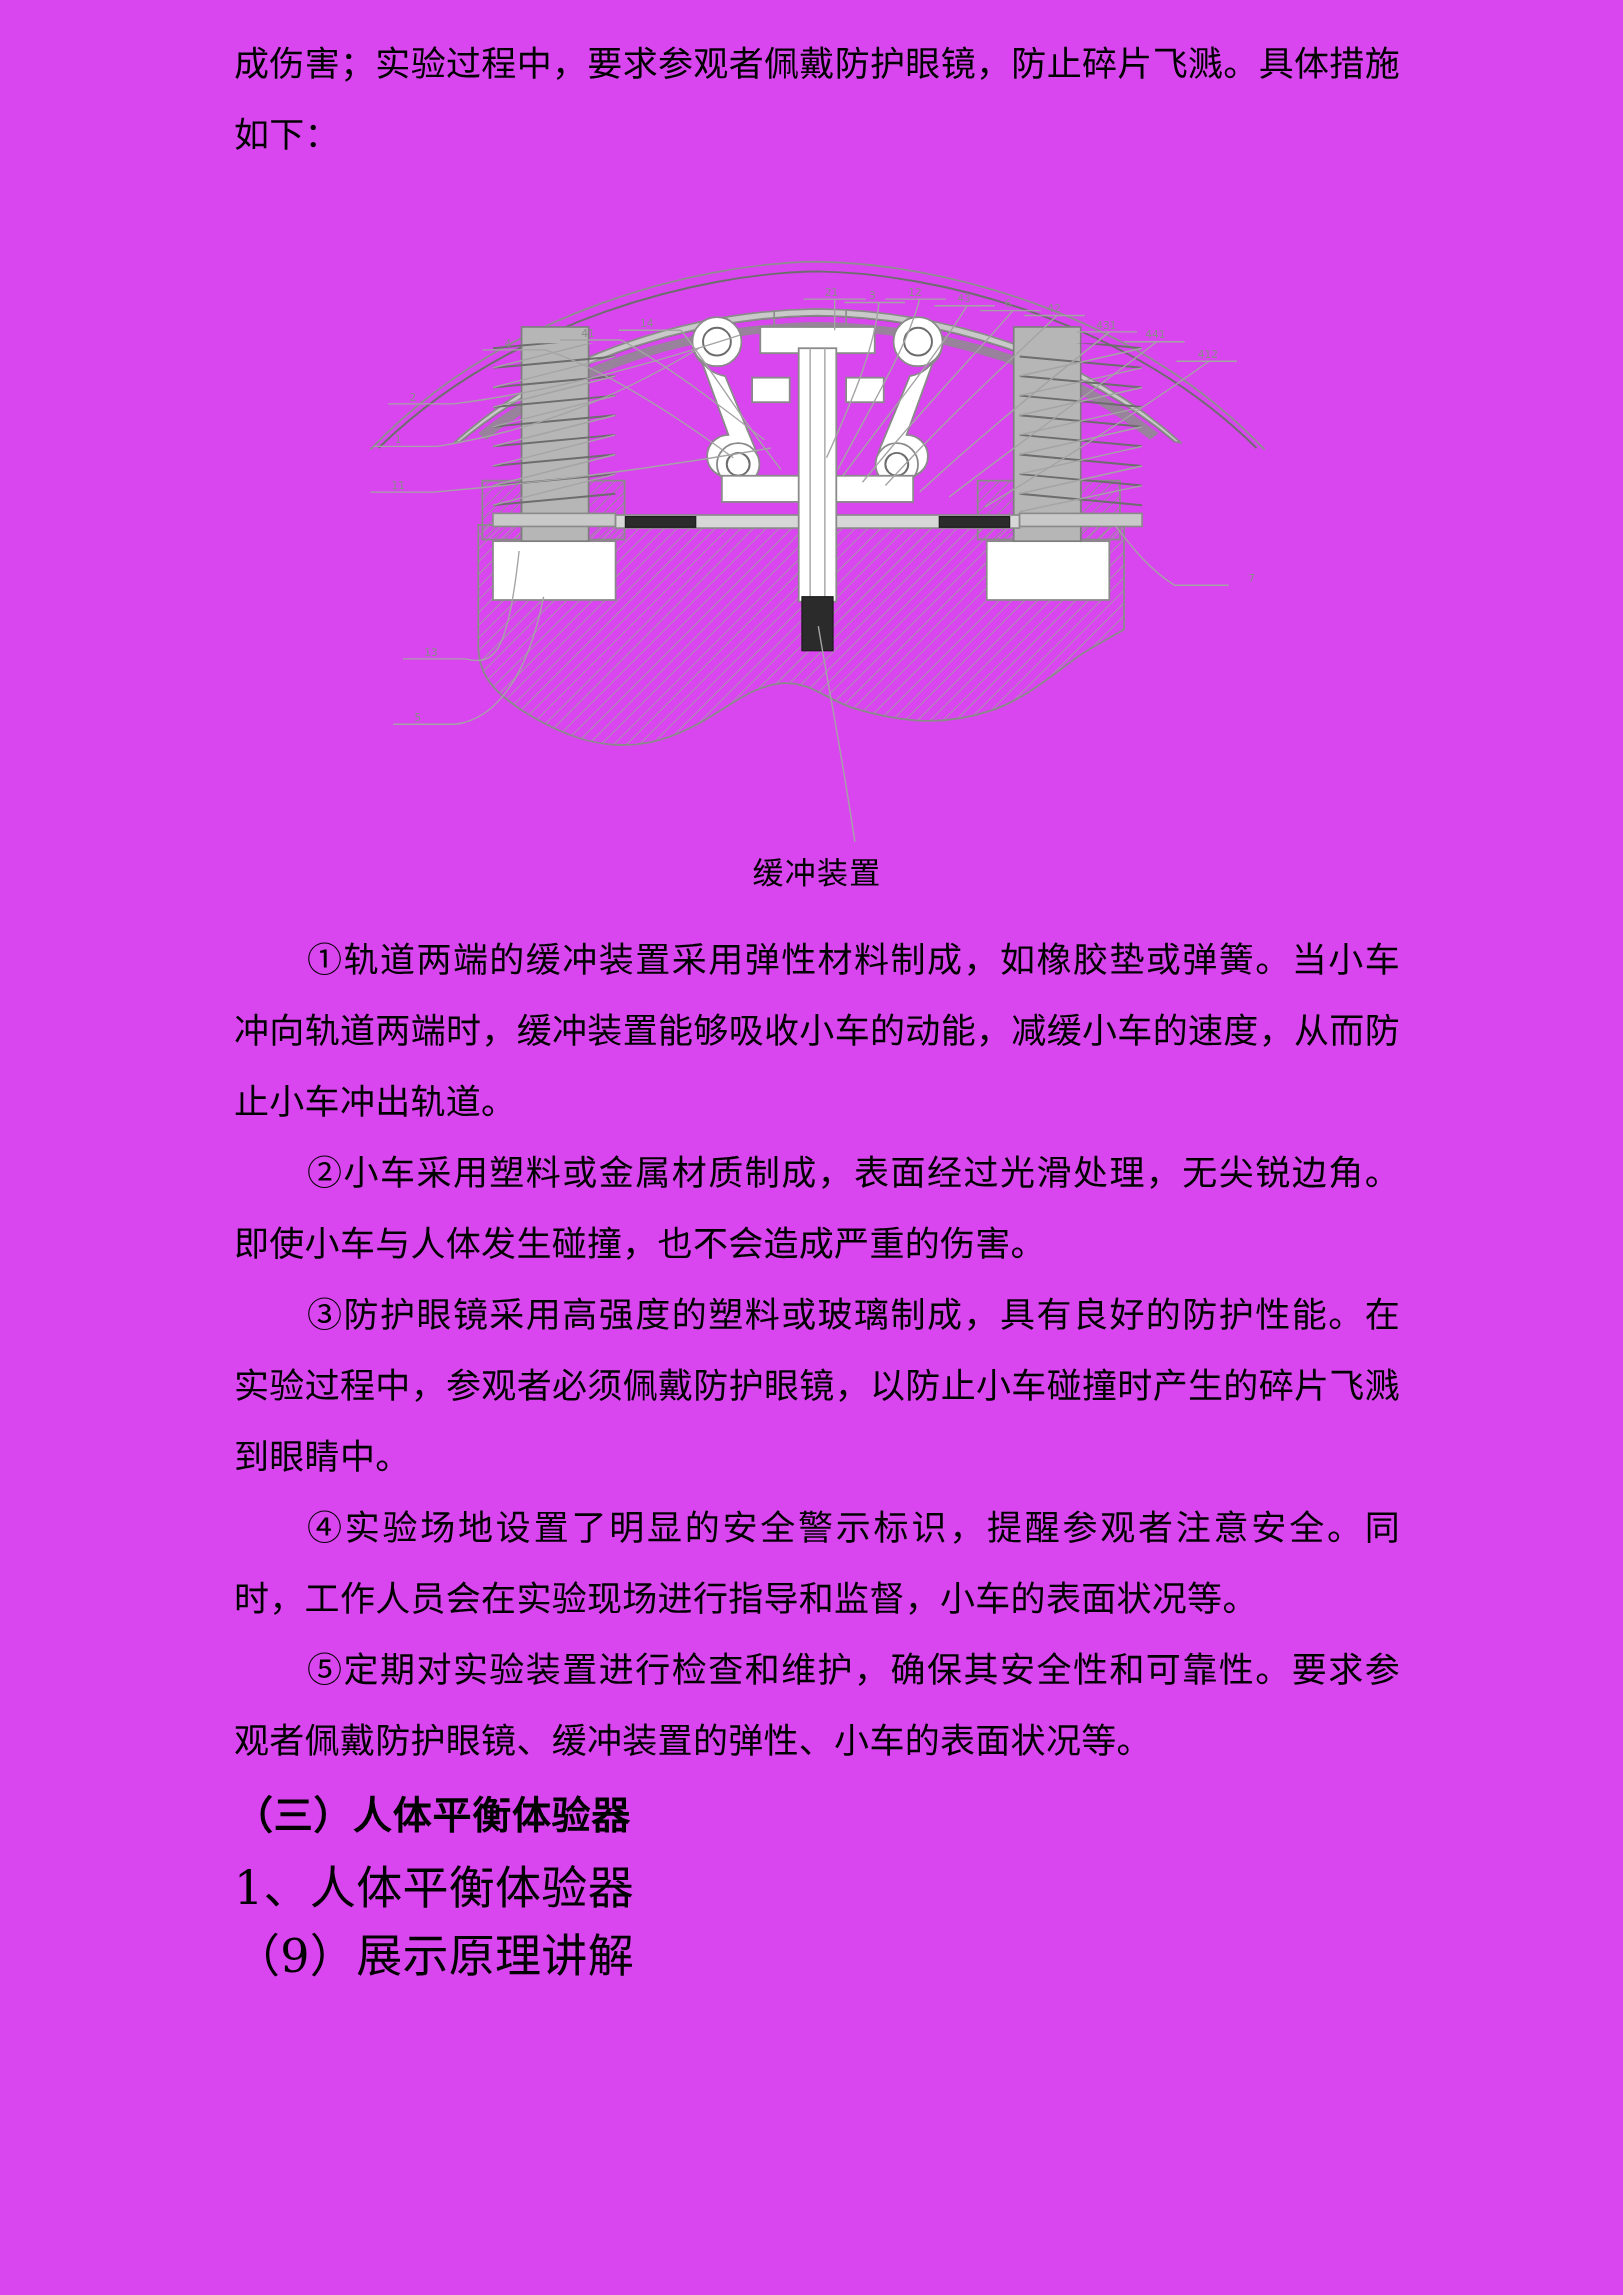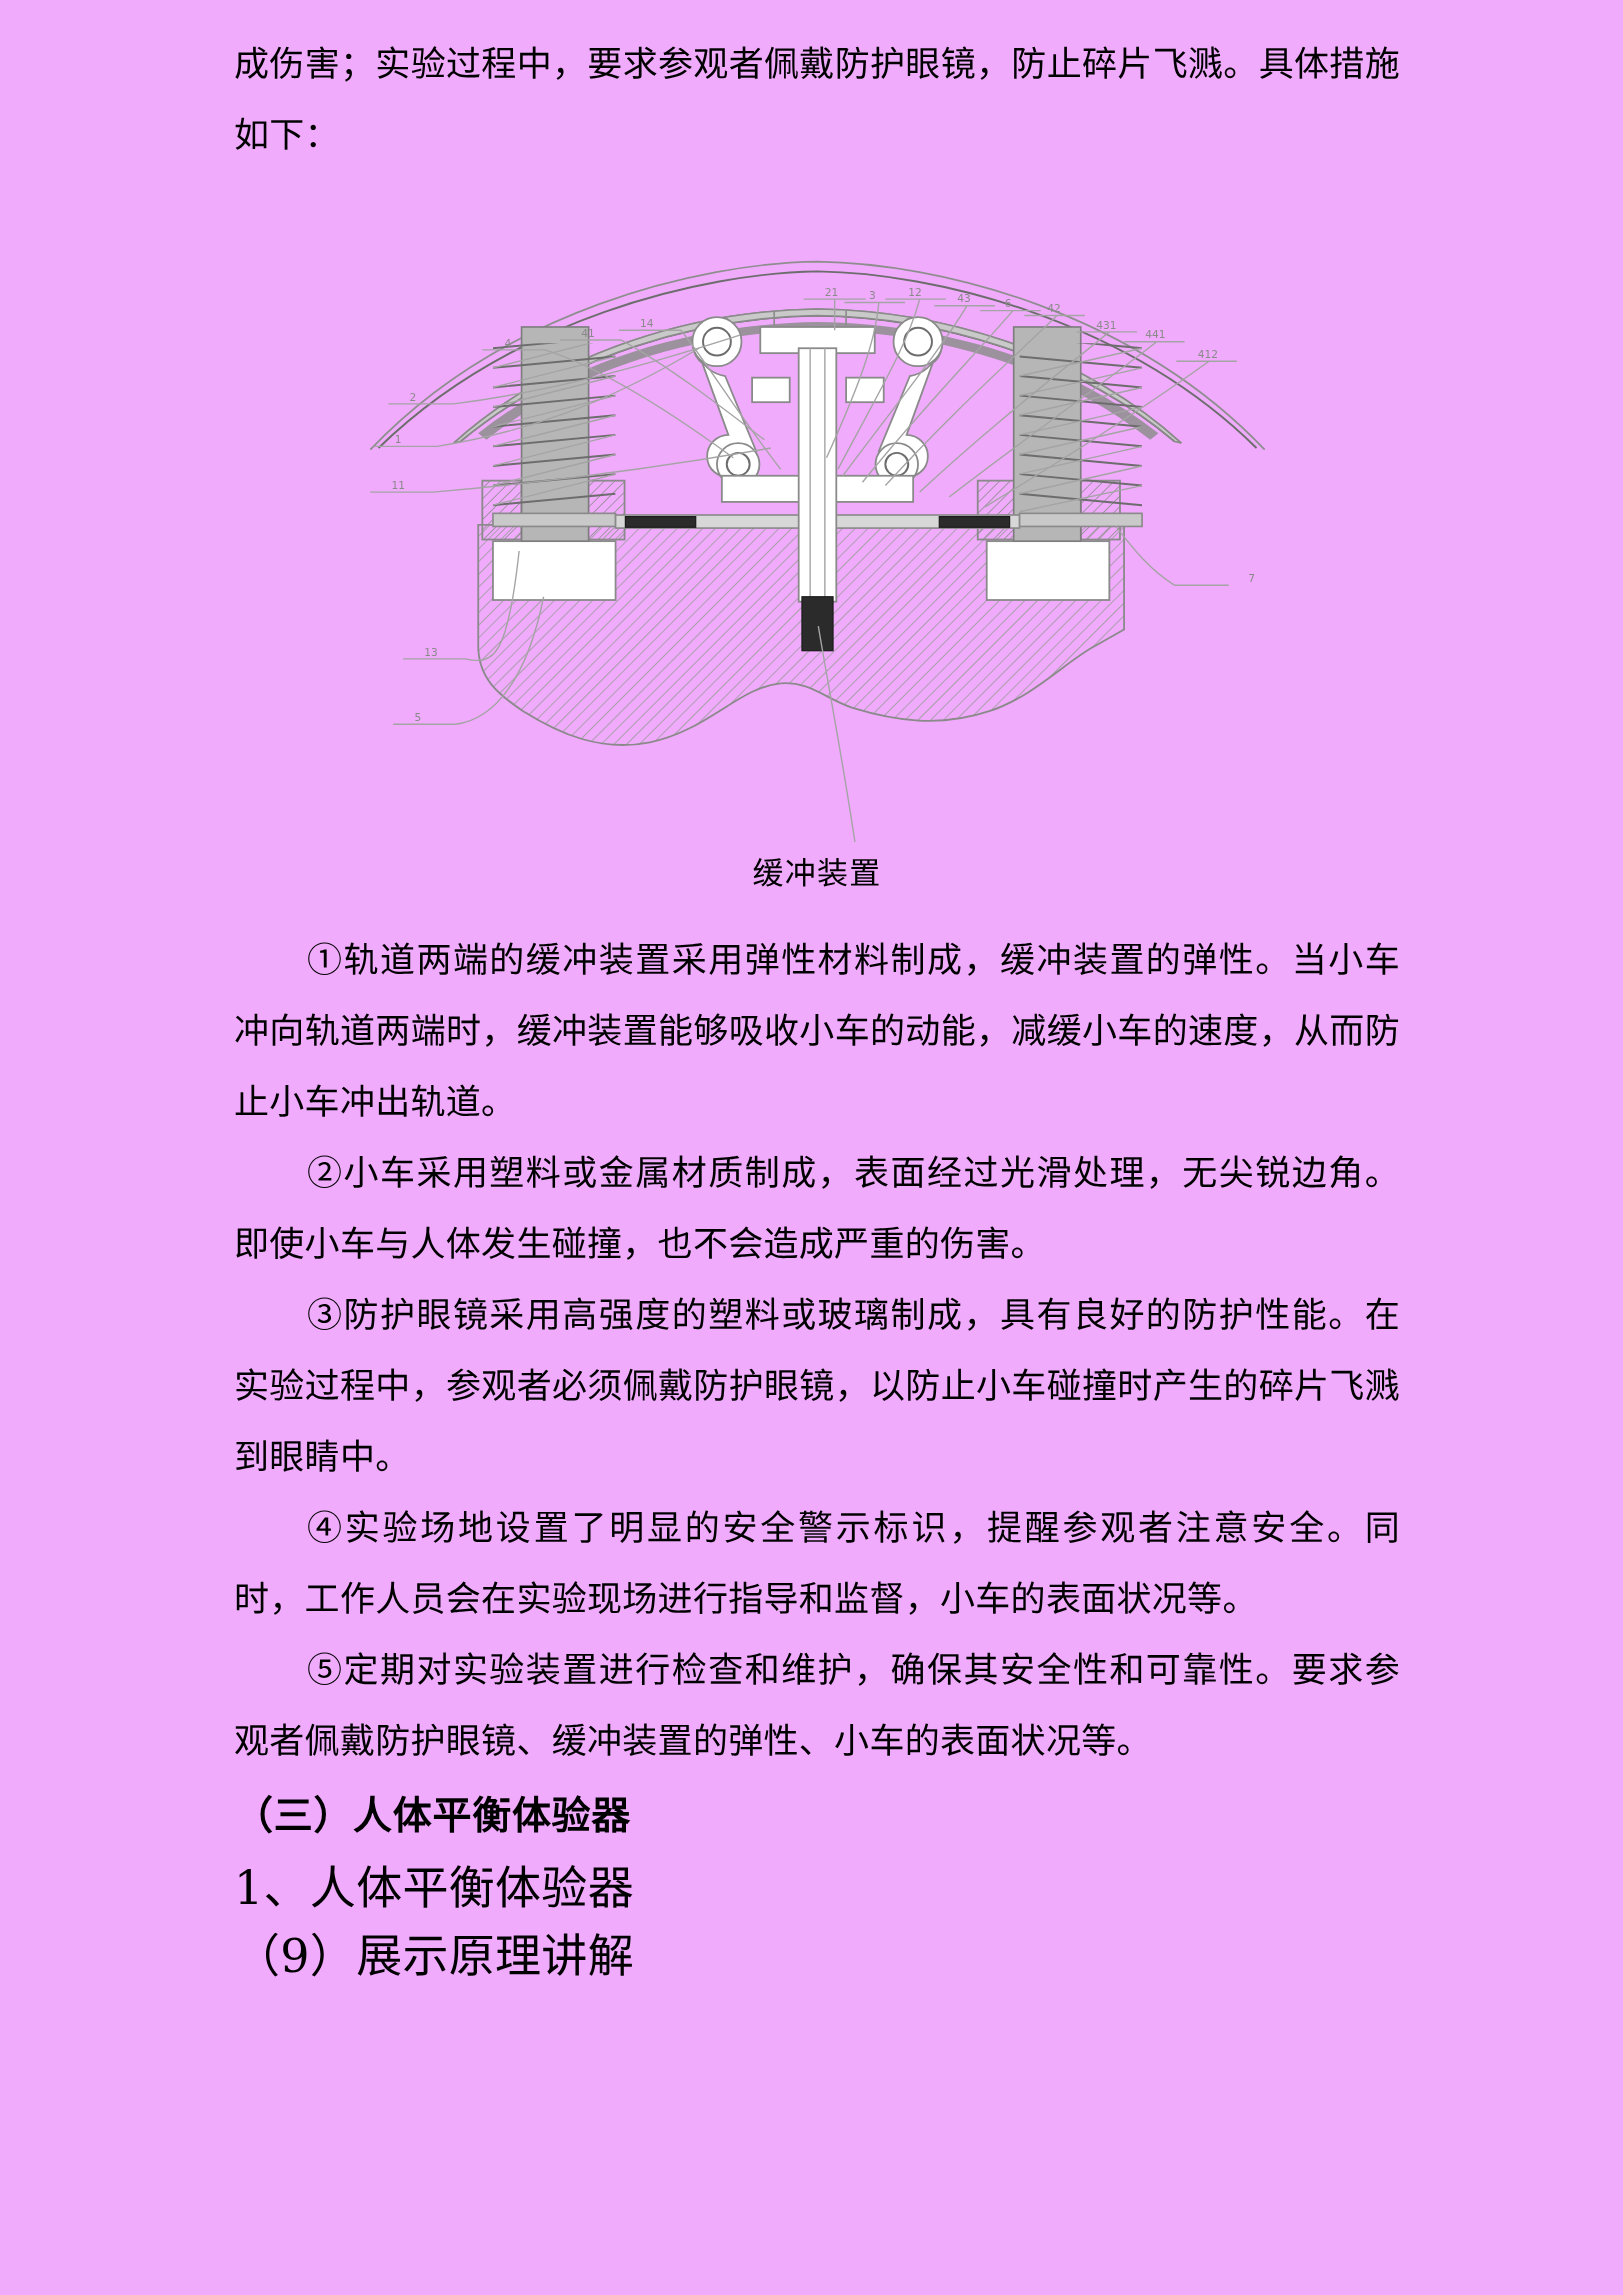--- a/index.html
+++ b/index.html
@@ -9,21 +9,21 @@
     background: #ffffff;
   }
   body {
     font-family: "DejaVu Serif", "Liberation Serif", serif;
     color: #000000;
   }
   .page {
     position: relative;
     width: 1623px;
     height: 2295px;
-    background: #f0abfc;
+    background: #d946ef;
     margin: 0 auto;
     overflow: hidden;
     box-sizing: border-box;
   }
   .content {
     position: absolute;
     left: 234px;
     top: 0;
     width: 1166px;
     height: 2295px;
@@ -286,21 +286,21 @@
             <text class="lbl" x="612" y="844">31</text>
           </g>
         </svg>
 
       </div>
       <p class="figure-caption">缓冲装置</p>
     </div>
 
     <div class="sp-c"></div>
 
-    <p class="para indent2">①轨道两端的缓冲装置采用弹性材料制成，缓冲装置的弹性。当小车冲向轨道两端时，缓冲装置能够吸收小车的动能，减缓小车的速度，从而防止小车冲出轨道。</p>
+    <p class="para indent2">①轨道两端的缓冲装置采用弹性材料制成，如橡胶垫或弹簧。当小车冲向轨道两端时，缓冲装置能够吸收小车的动能，减缓小车的速度，从而防止小车冲出轨道。</p>
     <p class="para indent2">②小车采用塑料或金属材质制成，表面经过光滑处理，无尖锐边角。即使小车与人体发生碰撞，也不会造成严重的伤害。</p>
     <p class="para indent2">③防护眼镜采用高强度的塑料或玻璃制成，具有良好的防护性能。在实验过程中，参观者必须佩戴防护眼镜，以防止小车碰撞时产生的碎片飞溅到眼睛中。</p>
     <p class="para indent2">④实验场地设置了明显的安全警示标识，提醒参观者注意安全。同时，工作人员会在实验现场进行指导和监督，小车的表面状况等。</p>
     <p class="para indent2">⑤定期对实验装置进行检查和维护，确保其安全性和可靠性。要求参观者佩戴防护眼镜、缓冲装置的弹性、小车的表面状况等。</p>
 
     <h2 class="h-section">（三）人体平衡体验器</h2>
 
     <p class="h-sub">1、人体平衡体验器</p>
     <p class="h-sub">（9）展示原理讲解</p>
 

